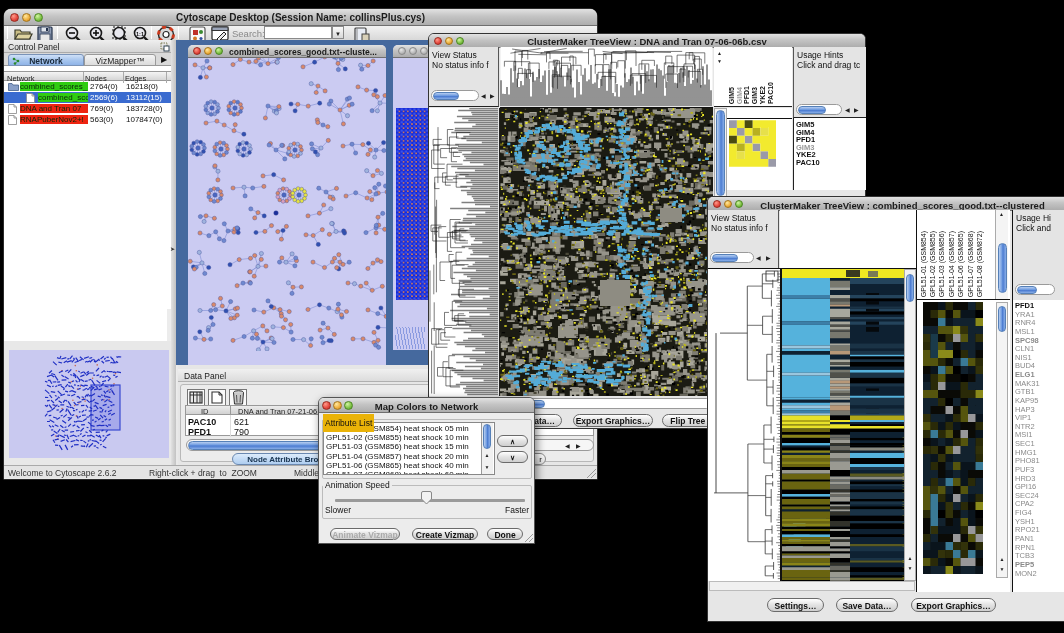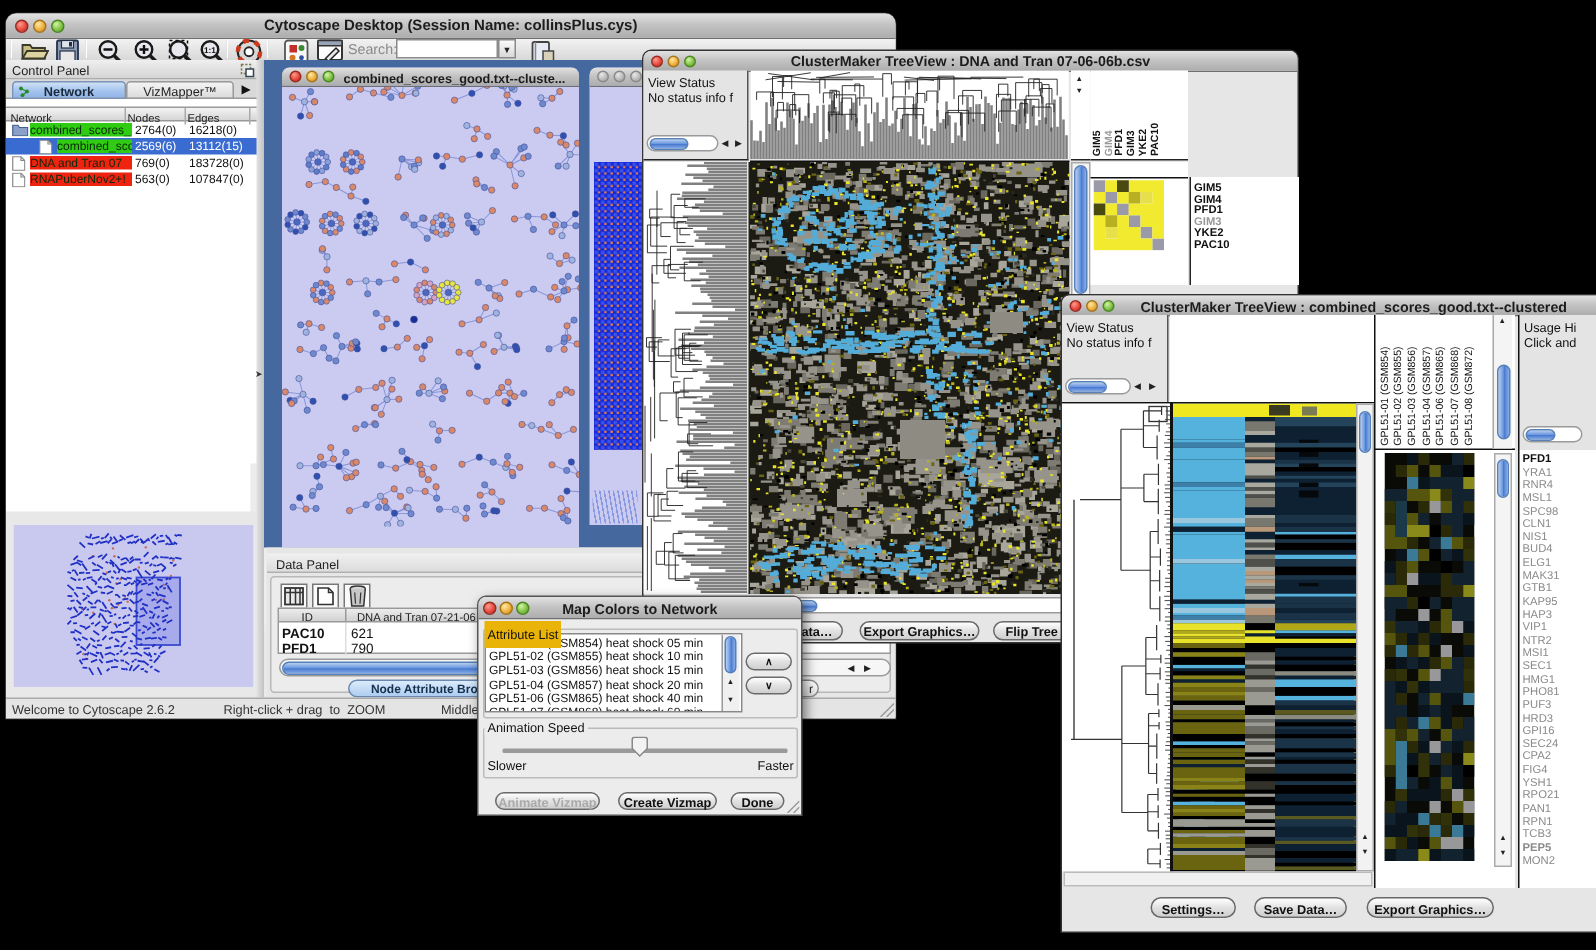--- a/index.html
+++ b/index.html
@@ -749,20 +749,28 @@
     </div>
     <div class="abs" style="left:298px;top:13px;width:65px;height:60px;background:#fff;border-bottom:1px solid #222">
       <span style="position:absolute;left:1.0px;bottom:2px;font-size:7px;font-weight:bold;color:#111;writing-mode:vertical-rl;transform:rotate(180deg)">GIM5</span>
       <span style="position:absolute;left:8.7px;bottom:2px;font-size:7px;font-weight:bold;color:#999;writing-mode:vertical-rl;transform:rotate(180deg)">GIM4</span>
       <span style="position:absolute;left:16.4px;bottom:2px;font-size:7px;font-weight:bold;color:#111;writing-mode:vertical-rl;transform:rotate(180deg)">PFD1</span>
       <span style="position:absolute;left:24.1px;bottom:2px;font-size:7px;font-weight:bold;color:#111;writing-mode:vertical-rl;transform:rotate(180deg)">GIM3</span>
       <span style="position:absolute;left:31.8px;bottom:2px;font-size:7px;font-weight:bold;color:#111;writing-mode:vertical-rl;transform:rotate(180deg)">YKE2</span>
       <span style="position:absolute;left:39.5px;bottom:2px;font-size:7px;font-weight:bold;color:#111;writing-mode:vertical-rl;transform:rotate(180deg)">PAC10</span>
     </div>
     <div class="abs" style="left:298px;top:73.5px;width:65px;height:10.5px;background:#fff"></div>
+    <div class="panel" style="left:364px;top:13px;width:73px;height:71px;border-left:1px solid #555;border-bottom:1px solid #222">
+      <div class="abs" style="left:3px;top:3px;font-size:8.5px;color:#111;white-space:nowrap">Usage Hints<br>Click and drag tc</div>
+      <div class="sbtrack" style="left:2px;top:57px;width:46px;height:11px">
+        <div class="sbthumb" style="left:1px;top:1px;width:28px;height:8px"></div>
+      </div>
+      <span class="arr" style="left:51px;top:60px">◀</span>
+      <span class="arr" style="left:60px;top:60px">▶</span>
+    </div>
     <svg style="left:0;top:74px" width="69" height="288" viewBox="0 0 69 288">
       <rect width="69" height="288" fill="#fff"></rect>
       <path stroke="#808080" stroke-width="1.7" fill="none" d="M69 0.5L40.3 0.5M69 2.5L29.2 2.5M69 4.5L42.2 4.5M69 6.5L43.2 6.5M69 8.5L27.9 8.5M69 10.5L33.2 10.5M69 12.5L39.3 12.5M69 14.5L25.2 14.5M69 16.5L46.6 16.5M69 18.5L43.2 18.5M69 20.5L25.9 20.5M69 22.5L25.5 22.5M69 24.5L22.3 24.5M69 26.5L40.3 26.5M69 28.5L34.3 28.5M69 30.5L32.3 30.5M69 32.5L37.5 32.5M69 34.5L52.8 34.5M69 36.5L26.2 36.5M69 38.5L29 38.5M69 40.5L27.5 40.5M69 42.5L29.4 42.5M69 44.5L42.4 44.5M69 46.5L33.4 46.5M69 48.5L35.1 48.5M69 50.5L36.7 50.5M69 52.5L34.2 52.5M69 54.5L40.9 54.5M69 56.5L54.5 56.5M69 58.5L22.2 58.5M69 60.5L28.3 60.5M69 62.5L45.9 62.5M69 64.5L26 64.5M69 66.5L30.4 66.5M69 68.5L36.2 68.5M69 70.5L24 70.5M69 72.5L41.7 72.5M69 74.5L37.3 74.5M69 76.5L43.4 76.5M69 78.5L31.3 78.5M69 80.5L41.5 80.5M69 82.5L31.9 82.5M69 84.5L37.7 84.5M69 86.5L38.1 86.5M69 88.5L42.7 88.5M69 90.5L44.1 90.5M69 92.5L45.2 92.5M69 94.5L32.5 94.5M69 96.5L46 96.5M69 98.5L61 98.5M69 100.5L21.1 100.5M69 102.5L39.2 102.5M69 104.5L56.3 104.5M69 106.5L37.5 106.5M69 108.5L46.9 108.5M69 110.5L34.1 110.5M69 112.5L33.6 112.5M69 114.5L29.6 114.5M69 116.5L46.2 116.5M69 118.5L23.3 118.5M69 120.5L40.3 120.5M69 122.5L24.9 122.5M69 124.5L31.7 124.5M69 126.5L40.6 126.5M69 128.5L41.7 128.5M69 130.5L46 130.5M69 132.5L44.7 132.5M69 134.5L53.3 134.5M69 136.5L42 136.5M69 138.5L32.6 138.5M69 140.5L39.5 140.5M69 142.5L43.4 142.5M69 144.5L44.1 144.5M69 146.5L41.3 146.5M69 148.5L59.7 148.5M69 150.5L37.6 150.5M69 152.5L24.2 152.5M69 154.5L45.9 154.5M69 156.5L43.6 156.5M69 158.5L38.6 158.5M69 160.5L32.8 160.5M69 162.5L46.9 162.5M69 164.5L24.4 164.5M69 166.5L34.5 166.5M69 168.5L38 168.5M69 170.5L41.4 170.5M69 172.5L29.7 172.5M69 174.5L33.5 174.5M69 176.5L35.5 176.5M69 178.5L30.9 178.5M69 180.5L59.6 180.5M69 182.5L33.1 182.5M69 184.5L33.1 184.5M69 186.5L22 186.5M69 188.5L60.7 188.5M69 190.5L53.8 190.5M69 192.5L24.5 192.5M69 194.5L26 194.5M69 196.5L30.8 196.5M69 198.5L28.4 198.5M69 200.5L57.9 200.5M69 202.5L21.1 202.5M69 204.5L40 204.5M69 206.5L60.7 206.5M69 208.5L40.3 208.5M69 210.5L22.6 210.5M69 212.5L24.9 212.5M69 214.5L36.2 214.5M69 216.5L27.2 216.5M69 218.5L40.2 218.5M69 220.5L23.5 220.5M69 222.5L42 222.5M69 224.5L34.6 224.5M69 226.5L52.8 226.5M69 228.5L55.1 228.5M69 230.5L39 230.5M69 232.5L34.1 232.5M69 234.5L25.3 234.5M69 236.5L27.6 236.5M69 238.5L35.9 238.5M69 240.5L46.4 240.5M69 242.5L43.3 242.5M69 244.5L56 244.5M69 246.5L22.9 246.5M69 248.5L34.4 248.5M69 250.5L40.7 250.5M69 252.5L46.8 252.5M69 254.5L27.2 254.5M69 256.5L54 256.5M69 258.5L35.9 258.5M69 260.5L51.9 260.5M69 262.5L22.8 262.5M69 264.5L25.4 264.5M69 266.5L28.3 266.5M69 268.5L31.6 268.5M69 270.5L43.5 270.5M69 272.5L54.6 272.5M69 274.5L31.1 274.5M69 276.5L26.8 276.5M69 278.5L37.1 278.5M69 280.5L34 280.5M69 282.5L36.2 282.5M69 284.5L35.4 284.5M69 286.5L38.2 286.5"></path>
       <path stroke="#222" stroke-width="0.6" fill="none" d="M14 253.7L14 268.7M14 253.7L18.9 253.7M14 268.7L23.8 268.7M27.1 115.2L27.1 132.2M27.1 115.2L42.9 115.2M27.1 132.2L36.5 132.2M26 114.1L26 127.1M26 114.1L31 114.1M26 127.1L32.6 127.1M11.6 40.5L11.6 49.7M11.6 40.5L27.2 40.5M11.6 49.7L18.1 49.7M8.5 259.5L8.5 268.2M8.5 259.5L24.2 259.5M8.5 268.2L13.6 268.2M4.1 31.4L4.1 37.4M4.1 31.4L12.8 31.4M4.1 37.4L10.7 37.4M24.3 44.2L24.3 48.5M24.3 44.2L28.9 44.2M24.3 48.5L31.1 48.5M23.1 157.2L23.1 175.3M23.1 157.2L35.6 157.2M23.1 175.3L35.5 175.3M7 221.6L7 239.3M7 221.6L11.6 221.6M7 239.3L18.4 239.3M27 144.2L27 156.6M27 144.2L33.1 144.2M27 156.6L39.5 156.6M9.8 118.6L9.8 129.3M9.8 118.6L17.2 118.6M9.8 129.3L20.8 129.3M11 154L11 172.5M11 154L23.6 154M11 172.5L16.1 172.5M29.4 181.3L29.4 187.8M29.4 181.3L45 181.3M29.4 187.8L36.5 187.8M11.8 224.7L11.8 232.2M11.8 224.7L17 224.7M11.8 232.2L21.1 232.2M20.4 29L20.4 44.3M20.4 29L29.5 29M20.4 44.3L32.9 44.3M13.6 64.9L13.6 74.2M13.6 64.9L17.7 64.9M13.6 74.2L28.3 74.2M27.5 24.5L27.5 30.2M27.5 24.5L41.4 24.5M27.5 30.2L36.9 30.2M2 117.1L2 123.4M2 117.1L12.3 117.1M2 123.4L9 123.4M2.6 42L2.6 60.5M2.6 42L11 42M2.6 60.5L15.6 60.5M25.7 207.6L25.7 213.3M25.7 207.6L36.5 207.6M25.7 213.3L37.3 213.3M21.2 262.2L21.2 279M21.2 262.2L34.4 262.2M21.2 279L31.1 279M21.8 153.4L21.8 170.4M21.8 153.4L30.3 153.4M21.8 170.4L26.1 170.4M15.7 219.5L15.7 229M15.7 219.5L23.2 219.5M15.7 229L26.4 229M21 111.5L21 128.8M21 111.5L31.7 111.5M21 128.8L34.4 128.8M26 122.4L26 135M26 122.4L38.7 122.4M26 135L38.9 135M19.8 247.7L19.8 260.6M19.8 247.7L26 247.7M19.8 260.6L26.7 260.6M30.8 120.8L30.8 132.8M30.8 120.8L35.3 120.8M30.8 132.8L39 132.8M29.1 205.8L29.1 217.1M29.1 205.8L35.1 205.8M29.1 217.1L42.4 217.1M3.8 119.9L3.8 133M3.8 119.9L12.7 119.9M3.8 133L17.5 133M15.5 204.4L15.5 217.4M15.5 204.4L20 204.4M15.5 217.4L27.9 217.4M21.6 124.1L21.6 139.7M21.6 124.1L30.4 124.1M21.6 139.7L36.1 139.7M4.8 36.7L4.8 56.1M4.8 36.7L20.4 36.7M4.8 56.1L15.8 56.1M18.4 124.5L18.4 143.4M18.4 124.5L28.5 124.5M18.4 143.4L23.1 143.4M9.7 221.7L9.7 236M9.7 221.7L15 221.7M9.7 236L18.7 236M16.9 260L16.9 277.9M16.9 260L21.3 260M16.9 277.9L30.8 277.9M18 56.2L18 71.9M18 56.2L33.5 56.2M18 71.9L23.8 71.9M2.6 220.6L2.6 236.2M2.6 220.6L13.3 220.6M2.6 236.2L10.1 236.2M23.3 193.3L23.3 212.7M23.3 193.3L33.2 193.3M23.3 212.7L34.6 212.7M5.7 69.1L5.7 80.6M5.7 69.1L18.4 69.1M5.7 80.6L10.5 80.6M20 146.5L20 153.4M20 146.5L24.7 146.5M20 153.4L24.4 153.4M30.4 173.7L30.4 189.2M30.4 173.7L42.6 173.7M30.4 189.2L46.4 189.2M22.4 39.7L22.4 53.7M22.4 39.7L28.5 39.7M22.4 53.7L28 53.7M27.2 66.8L27.2 79.2M27.2 66.8L39.7 66.8M27.2 79.2L38.1 79.2M18.4 21.5L18.4 37.1M18.4 21.5L24.4 21.5M18.4 37.1L29.8 37.1M16.4 68.3L16.4 77.2M16.4 68.3L29.5 68.3M16.4 77.2L21.7 77.2M23.5 123L23.5 130.8M23.5 123L37.3 123M23.5 130.8L30.6 130.8M5.2 194.3L5.2 223M5.8 74.4L5.8 126.7M1 162.5L1 213.7M4.8 156.6L4.8 186.3M7.2 119L7.2 149.9M8.9 37.4L8.9 75.1M9 19.1L9 43.4M6.6 98.5L6.6 145.1M2.6 242.7L2.6 285.5M5.2 237.4L5.2 286M7.4 126L7.4 184.3M7.6 91.8L7.6 125.5"></path>
     </svg>
     <div class="abs" style="left:69.5px;top:74px;width:1px;height:288px;background:#222"></div>
     <svg style="left:71px;top:74px" width="213" height="288" viewBox="0 0 213 288">
       <rect width="213" height="288" fill="#1b1b13"></rect>
       <path fill="#a8a69a" d="M83 55.6h3.2v2.6h-3.2zM178 95.6h8.2v3.9h-8.2zM193.4 35.7h7.6v4.2h-7.6zM34.8 39.9h3.3v4h-3.3zM202.3 71.8h5.3v5.6h-5.3zM0.3 93h5.2v3h-5.2zM74.8 159.2h3.3v4h-3.3zM136 232.8h2.5v4.6h-2.5zM32.5 248.8h6.7v4.3h-6.7zM166.3 65.8h4.9v5.1h-4.9zM14.1 233.4h7.7v5.3h-7.7zM86.7 149h2.5v2.6h-2.5zM193.6 71.4h5.8v2.8h-5.8zM183.6 219.1h7.9v2.7h-7.9zM-0.3 121.8h8.1v2.8h-8.1zM186.2 170.1h3.4v6h-3.4zM162.4 84h2.7v4.8h-2.7zM178.2 231.6h6.1v4.2h-6.1zM201.6 171.9h5.6v4.8h-5.6zM6.8 151.8h8.2v4h-8.2zM33.8 92.7h8.2v4.6h-8.2zM206.1 35.3h8.3v4.5h-8.3zM114.7 74.4h4.8v3.2h-4.8zM61.2 222.5h8.4v2.1h-8.4zM72.7 211.2h8.4v1.8h-8.4zM151.3 266.5h4.9v4.4h-4.9zM114 81.1h6v5h-6zM186.8 197.1h2.2v3h-2.2zM146.6 64.8h7.9v5.4h-7.9zM95.8 78h7.5v4.3h-7.5zM79.8 90.4h3.4v2.6h-3.4zM45.3 214.8h5.4v4.7h-5.4zM203.9 224.1h3.3v4h-3.3zM151.1 263.1h7.2v5.2h-7.2zM64.3 185.7h6v2h-6zM190.8 244.5h2.5v2.6h-2.5zM161.1 278.5h5.5v5.7h-5.5zM182 183h3.1v2.6h-3.1zM78.5 190.7h7.5v5.6h-7.5zM186.6 236.5h7.1v2.1h-7.1zM42.5 147.7h5.5v3.5h-5.5zM110.2 192.3h8.1v3.5h-8.1zM157.7 116.9h4.6v5.1h-4.6zM97.7 130.4h6.1v3.3h-6.1zM106.2 148.6h7.9v2.9h-7.9zM179.2 25.7h5.2v4.4h-5.2zM176.8 222.9h6.7v5.3h-6.7zM23.7 113.9h4.9v3.2h-4.9zM62.5 195.5h6.6v3h-6.6zM148.8 97.3h3.9v5.2h-3.9zM43.6 257.1h6.2v4.5h-6.2zM168.5 212.7h7.7v5.5h-7.7zM49.9 198.3h7.1v1.8h-7.1zM160 18.3h2.9v4.5h-2.9zM198.8 194.6h3.3v2.8h-3.3zM104.6 2h5.6v3.4h-5.6zM165.6 66.5h3v5.6h-3zM165.5 196.5h5.2v5h-5.2zM149.1 152.4h4.9v5.7h-4.9zM25.3 17h6.4v2.1h-6.4zM186.5 116.5h4.8v5.1h-4.8zM169.4 59.4h4.9v3.5h-4.9zM206.6 109h4.5v2.9h-4.5zM97 205.7h3v5.6h-3zM32.9 202.6h3.4v4.6h-3.4zM7.5 27.8h7.2v5.9h-7.2zM179.2 133.8h6.3v1.6h-6.3zM22.7 233.9h5.6v5.5h-5.6zM186.6 252.2h8.2v5.7h-8.2zM148.7 271.3h3.3v2.2h-3.3zM10 170.8h8.1v3.3h-8.1zM27.9 68.9h5.8v5.5h-5.8zM201.7 79.4h7.6v3.9h-7.6zM28.7 49.7h7.1v4.1h-7.1zM48.5 269.5h2.3v4.6h-2.3zM3.2 69.6h7.4v5.3h-7.4zM96.8 165.4h5.5v2.1h-5.5zM157.2 37.2h2.1v5.2h-2.1zM13 172.9h4.5v3.2h-4.5zM46.6 206.5h7.3v4.6h-7.3zM106 99.5h4.4v4.7h-4.4zM26.2 123.4h8.5v4.5h-8.5zM151.8 204.9h6.2v5.4h-6.2zM90.7 188.1h7.8v1.8h-7.8zM91 85.2h5.8v2.3h-5.8zM8 279.8h6.3v4.7h-6.3zM104.4 255.6h8v3.9h-8zM149.2 26.8h2.5v2.8h-2.5zM16.7 253.3h4v4.6h-4zM70.5 221.6h5.4v3.5h-5.4zM143.4 149.7h2.8v5.4h-2.8zM29.3 3.9h7.4v3.8h-7.4zM179.9 253.5h3.7v5.7h-3.7zM119.4 33.2h3.6v5.5h-3.6zM131.5 87.1h3.6v5.1h-3.6zM64.4 79.8h8.4v3.5h-8.4zM77.2 93.9h3.1v5.7h-3.1zM137.8 32.9h2.8v2.6h-2.8zM76.5 143.5h5.2v2.6h-5.2zM192.6 56.2h6.5v3.5h-6.5zM169.6 243.7h6.6v3h-6.6zM0.7 235h7v5h-7zM77.2 161.9h6.7v3.3h-6.7zM63.8 6.8h2.2v4.8h-2.2zM138.9 180.9h7.9v5.5h-7.9zM109.3 104h4.7v2.2h-4.7zM182.3 124.7h4.9v2.5h-4.9zM183.8 231.8h5.2v3.3h-5.2zM140.1 104.9h2.4v4.7h-2.4zM116.5 65.3h4.6v5.8h-4.6zM32.8 14.2h4.4v2.9h-4.4zM0.1 173.2h5.5v3h-5.5zM187.2 241.1h8v4.1h-8zM120.8 93.9h7.7v4.5h-7.7zM127.4 41.3h5.4v2.7h-5.4zM146.1 246.8h2.1v5.7h-2.1zM84.6 202.1h2.2v2.9h-2.2zM9.8 125.9h4v3.3h-4zM125.4 71.4h7.8v3.3h-7.8zM114.5 84.3h7.8v1.9h-7.8zM208.9 270.7h6.3v4.8h-6.3zM93.2 285.7h5.3v2.5h-5.3zM199.9 63.8h2.5v3.2h-2.5zM184.1 70.9h3.5v4.1h-3.5zM0.5 75.3h4.3v2.6h-4.3zM153.9 217.9h4.8v3.1h-4.8zM198.7 95h3.5v4h-3.5zM8.5 76.1h5.6v3.5h-5.6zM144.1 197.5h2.4v4.1h-2.4zM126.3 241.9h8.4v4.1h-8.4zM157.9 229.7h7.5v3.5h-7.5zM196 234.8h4.4v1.6h-4.4zM166.7 270.6h7.2v5.7h-7.2zM92.9 217.5h8.1v4.8h-8.1zM154.5 50.8h5.2v4.3h-5.2zM129.5 128h6.9v3.9h-6.9zM116.8 281.9h8v2.9h-8zM112.1 127.9h7.1v4.3h-7.1zM107.9 57.1h6.3v1.6h-6.3zM56.4 101.5h3.5v4.9h-3.5zM161 87.6h7.9v2.1h-7.9zM17.9 178.3h8.1v1.9h-8.1zM166.4 228.1h3.3v6h-3.3zM116.9 265.3h3.8v3.8h-3.8zM1.4 244.3h2.6v3.4h-2.6zM143.1 78.3h6.3v3.3h-6.3zM14.9 251.4h7.3v5.7h-7.3zM53 71.8h2.7v1.8h-2.7zM170.3 88.2h7.5v2h-7.5zM86.1 45.7h4.3v4.3h-4.3zM123.5 182.1h3v1.8h-3zM36.6 74.6h5.9v2.4h-5.9zM19.5 145.9h4.1v4.4h-4.1zM24.1 68.5h5.1v4.3h-5.1zM128.6 197.3h6.6v3.6h-6.6zM197.6 228.4h7.7v5h-7.7zM68.8 125.7h5.8v2.3h-5.8zM190.9 144h7.3v2.5h-7.3zM39.6 272.5h6.7v2.1h-6.7zM139.1 260.3h6.2v4.1h-6.2zM37.2 235.2h6.5v3.3h-6.5zM187.9 175.4h6.8v5h-6.8zM196.3 91.2h4.1v2h-4.1zM125.5 193.7h6v3.7h-6zM47.1 243.7h3.7v5.1h-3.7zM168.7 251.8h2.3v4.2h-2.3zM41.3 91.7h8v5.9h-8zM34.8 32.8h5.2v3.7h-5.2zM159.7 198.9h7.6v2.6h-7.6zM70.3 36h4.8v2.2h-4.8zM-0.3 280.5h6.5v2.8h-6.5zM205.5 101.9h6.8v4.6h-6.8zM118 279.4h3.4v4.4h-3.4zM175.3 65.2h7.2v5.3h-7.2zM128.5 207.8h2.6v4.3h-2.6zM0.4 59h6.2v3.9h-6.2zM162 224.1h5.4v3h-5.4zM138.2 237.2h3.2v4.6h-3.2zM45.5 57.9h2.5v2.2h-2.5zM90.8 121h6v3.3h-6zM189.4 241.7h5.6v3.4h-5.6zM145.5 159.2h7.1v1.9h-7.1zM110.9 274.5h7.1v4h-7.1zM205.4 39.8h6.4v4.7h-6.4zM93.6 48.7h3.1v4.5h-3.1zM79.8 236.9h7.6v2.5h-7.6zM41.4 129h6.5v3.3h-6.5zM144.2 277h4v6h-4zM208.7 250.9h5.7v2h-5.7zM129 167.2h3.9v3.7h-3.9zM48.4 275.1h4.4v5.1h-4.4zM89.7 99.9h2.5v1.8h-2.5zM16.3 217.8h5.6v2h-5.6zM64.4 148.8h4.4v5.2h-4.4zM48.9 134h4.3v2.8h-4.3zM-0.1 254.9h2.6v1.6h-2.6zM40.6 157.1h6.6v4.5h-6.6zM-2.7 155.3h2.9v1.7h-2.9zM-2.6 162.4h5.6v3h-5.6zM-2.7 41.8h7.3v2.7h-7.3zM131.5 251.5h2.6v5.3h-2.6zM169.3 258.1h4.9v2.3h-4.9zM118.7 182.6h4.3v2.3h-4.3zM154.9 137h3.4v2.5h-3.4zM1.8 158.8h5.8v5.2h-5.8zM152.1 93.7h6.9v1.9h-6.9zM48.3 101.7h6.4v4.1h-6.4zM155.9 26.8h3.1v4.7h-3.1zM49.3 36.1h5.7v4h-5.7zM18.7 17.1h2.8v3.1h-2.8zM164 278.6h7v3.9h-7zM30.4 266h5.6v3.7h-5.6zM82.4 237.8h3.8v5.2h-3.8zM86.2 228.1h2.5v4.6h-2.5zM0.1 285.3h4.2v3h-4.2zM61.2 64.8h3.1v3.2h-3.1zM149.6 44h5.2v3.5h-5.2zM126.6 15.6h6.2v1.5h-6.2zM112.5 210.5h8.3v3h-8.3zM160.7 81.4h3v4.4h-3zM52.8 279.3h5v3.6h-5zM160.2 199h2.7v4.5h-2.7zM2.7 134.9h5.4v3.2h-5.4zM93.8 175.9h3.2v2.3h-3.2zM55.5 190.7h3.1v5.9h-3.1zM142.2 167.9h7.9v3.1h-7.9zM135.6 171.7h2.7v5.1h-2.7zM65.5 151.9h2.8v2.8h-2.8zM172.9 257.7h8v3.9h-8zM186.1 221h3.9v4.3h-3.9zM112 73.4h2.2v4.7h-2.2zM109.8 40.3h5.1v5.1h-5.1zM107 84h8.2v2.3h-8.2zM92.8 235.3h5.9v2.2h-5.9zM16.1 250.6h3.3v5.3h-3.3zM39.4 27.8h5.9v3.1h-5.9zM97.4 271.5h7.6v2.2h-7.6zM125.9 7.5h7v3h-7zM18.6 31h7.1v4.3h-7.1zM36.4 35.8h7.7v4.5h-7.7zM7.8 60.1h3v5.2h-3zM185 221h2.2v1.7h-2.2zM5.7 200h2v2.2h-2zM192 268h2.7v4.7h-2.7zM17.9 165.4h3.8v5h-3.8zM184 31.3h2.5v3.1h-2.5zM83.7 153.6h8.4v4.9h-8.4zM127.8 60.2h3.9v4.8h-3.9zM148.1 63.4h5.1v2.4h-5.1zM142.4 270.8h6v5.2h-6zM19.5 210.4h3v4.4h-3zM77.2 155.7h7.3v3.8h-7.3zM145 278.4h3.9v2h-3.9zM91.6 125.8h6.5v4.6h-6.5zM77.1 61.9h6.9v4.9h-6.9zM57.7 93.5h6.4v2.1h-6.4zM84.1 181.5h2.9v2.3h-2.9zM-0.9 230.1h3.2v2.7h-3.2zM161.5 114.8h7.1v4.3h-7.1zM71.4 252.5h4.4v4.6h-4.4zM33 143.5h4v3.8h-4zM142.5 5.8h5.6v5.5h-5.6zM80.3 15.2h8v3.9h-8zM30.3 82h4.5v4.8h-4.5zM167.2 253.6h7.5v5.9h-7.5zM139.5 53.1h6.8v2.3h-6.8zM6.2 115.9h5v4.3h-5zM47.2 6.2h2.5v1.9h-2.5zM36.3 218h4.9v2.1h-4.9zM102.4 72h4v5.8h-4zM187.5 226.4h7v3h-7zM0.2 164.8h7.7v3h-7.7zM171 160.1h2.7v5.1h-2.7zM40.3 -1.2h3.7v2.6h-3.7zM146.4 120.8h2.4v2.4h-2.4zM68.1 211h3.6v5.9h-3.6zM123.4 234.7h3.8v5h-3.8zM96.9 273.9h5.5v5.7h-5.5zM171.1 137.8h3.5v4h-3.5zM79.7 205.5h5.7v2.9h-5.7zM200.2 156.2h2.1v2.8h-2.1zM44.4 229.2h4.5v3.7h-4.5zM92.8 88.4h8.3v3.6h-8.3zM195.3 285h2.1v4.3h-2.1zM125.2 31.9h2.4v2.7h-2.4zM93.2 64.5h8.2v3.1h-8.2zM142 265.3h3.7v4.2h-3.7zM3.8 60.1h7.9v2.9h-7.9zM102 172.5h5.6v3.6h-5.6zM152.3 207.4h18.3v9.5h-18.3zM60.8 247.7h22.7v9.8h-22.7zM128.6 212.4h15.1v6.6h-15.1zM122.4 27.3h13.6v7.5h-13.6zM93.9 239.8h13.4v8h-13.4zM162.8 242.4h20.6v7.8h-20.6zM71.5 132.9h12.6v7.7h-12.6zM69.8 279.5h13.6v8.9h-13.6z"></path>
       <path fill="#6a685e" d="M50.5 108.3h6.4v3.9h-6.4zM101.2 119.4h6v2.5h-6zM164.9 151.6h8v2.7h-8zM186 97.5h6.3v4.6h-6.3zM1.4 28.3h4v4.1h-4zM173.1 267.8h5.1v5.5h-5.1zM37 49.7h2.7v3.7h-2.7zM180.8 81.2h4.6v3.8h-4.6zM40 257.4h3.2v2.9h-3.2zM78.7 210.5h3.8v4.9h-3.8zM146.9 120.6h8v2.9h-8zM1.2 228.2h3.4v4.5h-3.4zM15.8 129.9h2.5v2.4h-2.5zM6.2 91.6h7.9v5.7h-7.9zM76.4 182.8h8v2.7h-8zM206.1 99.3h2.4v4.6h-2.4zM11.9 100.3h8.2v5.8h-8.2zM206.9 122.2h7.8v5.9h-7.8zM51.1 240.2h4.5v3.4h-4.5zM201.1 85.4h2v2.3h-2zM207.5 43.1h3.6v3.3h-3.6zM42.9 279.1h4.8v3.8h-4.8zM9.7 54.3h7.7v2h-7.7zM95.3 135.2h7.4v3.1h-7.4zM48.9 3h4.9v2.3h-4.9zM172.1 267.6h3.4v5.4h-3.4zM3.1 152.4h2.6v2h-2.6zM199.8 203h8v4.6h-8zM33.5 184.8h4v4.4h-4zM154.8 266.7h2.2v5.2h-2.2zM22 142h4.9v4.7h-4.9zM160.5 17.4h5.8v2.2h-5.8zM202.6 195.8h4.1v3.8h-4.1zM36.8 183h5.5v2.7h-5.5zM192.3 188.9h3.2v3.9h-3.2zM122.1 73.1h7.6v4.1h-7.6zM175.6 66.7h4.6v4.2h-4.6zM8.7 184.9h3.2v1.9h-3.2zM71.9 17.2h7.5v5.5h-7.5zM45 48.8h6.6v4.4h-6.6zM196.9 69.6h4.6v2h-4.6zM93.4 56.1h7.7v3.5h-7.7zM-1.5 103h6.1v2.1h-6.1zM125.7 77h4.9v4.9h-4.9zM85.9 143.4h6.5v5.6h-6.5zM113.7 281.2h6.1v2.3h-6.1zM151.8 66.3h2.5v5.6h-2.5zM114.9 47.2h7.4v5.1h-7.4zM188.9 92.6h5.4v4.8h-5.4zM191.4 -1.8h8.4v5.3h-8.4zM175.1 219.4h5.7v4.5h-5.7zM40.6 67.2h4.8v1.9h-4.8zM12.7 194.6h6.1v3.4h-6.1zM96.7 124.8h8.5v3.1h-8.5zM197.2 191.4h8.1v3.5h-8.1zM61 79.6h5.3v5.7h-5.3zM48.7 7.1h8.3v5.1h-8.3zM78.3 215h4.8v5.2h-4.8zM206 162.3h7.1v3h-7.1zM200.5 277.7h4.7v3.7h-4.7zM77.6 92.8h5.9v3.3h-5.9zM63.1 243.1h7.9v3.1h-7.9zM57.1 257.3h8.2v4.3h-8.2zM34.7 225.9h7.9v3.4h-7.9zM116.9 271.1h5.1v5.4h-5.1zM59.2 188.1h8.3v2.7h-8.3zM153 188.3h6v5.8h-6zM86.5 107.6h3.5v5.8h-3.5zM104.5 19.3h4.7v4.7h-4.7zM118.7 214.8h5.5v5.3h-5.5zM143.4 113.8h7.2v3.6h-7.2zM127.5 137.1h5.1v5.9h-5.1zM60.5 247.7h8.1v1.9h-8.1zM94.1 265.9h4.7v1.6h-4.7zM73 171.8h5.5v4.9h-5.5zM178.9 156h4.4v4.5h-4.4zM153.8 18.9h4.5v5.5h-4.5zM197.4 268.4h6.6v2.3h-6.6zM15.4 109h6.3v5.1h-6.3zM85.3 45.5h8.1v4.9h-8.1zM117.4 110.9h7.5v3.9h-7.5zM57.2 148.2h7.7v4h-7.7zM201.1 56.9h7.5v4.8h-7.5zM145.1 22.4h3.7v3.3h-3.7zM197.7 251.7h5.6v2.4h-5.6zM89.2 112.2h2.1v2.7h-2.1zM19.9 146.5h5.6v3h-5.6zM13.2 102.2h5.3v2.2h-5.3zM15.5 155.4h8v5.4h-8zM148.4 44.4h5.1v4.5h-5.1zM131.9 266.6h5v1.9h-5zM10.6 102.5h5.3v3.5h-5.3zM194.9 75h8.4v4.3h-8.4zM187.5 39.5h6.6v5.1h-6.6zM30.8 237h4.5v1.6h-4.5zM208.3 176.6h4.8v5.2h-4.8zM60.1 119.3h4.8v3.7h-4.8zM188.4 125.2h4.7v3.9h-4.7zM110.6 193.3h4.4v3.6h-4.4zM111.7 179.7h7.8v3h-7.8zM2.6 77.6h5.4v4.1h-5.4zM79.1 245.8h2.7v1.6h-2.7zM96.2 277.2h2.9v2.4h-2.9zM25.1 24.8h2.4v2.7h-2.4zM132.5 23.8h7.6v3.8h-7.6zM161.2 257h3v5.5h-3zM65.6 80.6h4.8v6h-4.8zM65 55.9h6.7v3.6h-6.7zM151.1 146.7h7.3v4.2h-7.3zM145.4 175.2h5.7v4.1h-5.7zM87 159.8h2.6v4.4h-2.6zM175 52.9h5v4h-5zM193.5 254.4h3.4v1.9h-3.4zM125.1 92h2.3v3.6h-2.3zM32.9 175.3h5.6v5.6h-5.6zM79.5 209.7h4.6v5h-4.6zM116.3 246.8h5.7v3.5h-5.7zM86.3 267h4.6v4h-4.6zM10.8 102.3h6.1v6h-6.1zM123.1 275.9h7.6v1.7h-7.6zM24.9 132.4h5.9v5.4h-5.9zM198.1 236.7h2.9v4.5h-2.9zM146.9 9.9h5.8v2.6h-5.8zM149.9 220.7h7.3v2.4h-7.3zM88.9 208.5h6.2v5.4h-6.2zM97 216.7h3.6v5.5h-3.6zM129.1 158.8h4.4v3.8h-4.4zM44.4 8.5h6.8v3.9h-6.8zM175.8 42.2h8.2v2.7h-8.2zM84.7 240.1h6.7v2.9h-6.7zM113.6 185.8h7.1v2.3h-7.1zM155.6 98.1h6v3.5h-6zM60.8 174h5.9v5.8h-5.9zM105.5 148h8v4.6h-8zM49.9 114.6h5.7v4.5h-5.7zM87.8 65.9h7v1.8h-7zM90 283.4h3.9v2.2h-3.9zM38.4 258.8h5.1v4h-5.1zM90 270.5h6v4.3h-6zM165 6.5h7.7v2h-7.7zM128.1 218.7h4.3v5.6h-4.3zM206.5 220.7h7.8v2.6h-7.8zM185.5 278.2h5.6v5.5h-5.6zM133.8 0.7h6.7v2.7h-6.7zM140.5 226.7h5.6v4.3h-5.6zM68.7 29h4.7v3.7h-4.7zM79.8 230.1h5.7v4.3h-5.7zM179.6 285.8h8.4v4.5h-8.4zM206.1 93.3h2.7v5.5h-2.7zM208.6 71.6h2.2v5.4h-2.2zM147.2 200.6h8.1v3.6h-8.1zM65.9 201h4.2v1.9h-4.2zM19.5 239.4h2.9v2.9h-2.9zM120.3 39.6h3.9v4.6h-3.9zM143.9 77.6h7.4v5.2h-7.4zM191.8 57.4h4.1v4.3h-4.1zM103.1 97.3h8.3v2.2h-8.3zM119.3 226.3h4.9v5.2h-4.9zM52.9 54.2h7.9v4.4h-7.9zM185 37.7h5.2v4.8h-5.2zM171.5 12.5h3v2.1h-3zM186.2 266.4h5.3v4.6h-5.3zM27 53.8h8.2v3.7h-8.2zM78.3 165.9h4.6v4.8h-4.6zM65.9 119.1h7.6v4h-7.6zM113.9 253.1h7.9v1.5h-7.9zM6.3 49.6h7.4v4h-7.4zM58.8 272.1h6.2v1.6h-6.2zM153.2 85.7h7.8v1.7h-7.8zM119.5 277.7h5.8v3.2h-5.8zM206.3 238.8h2.6v3.2h-2.6zM61.8 24.7h2.2v1.7h-2.2zM15 50.8h3.1v4.6h-3.1zM76.2 269.1h4.1v5.5h-4.1zM29.6 65.3h3.9v5.9h-3.9zM142.5 175.7h7.5v5.2h-7.5zM75.8 198.8h8.1v3.1h-8.1zM134.1 240.9h6v3.2h-6zM33.5 96.9h6.5v3.9h-6.5zM84.8 268.5h2.3v5.2h-2.3zM20.3 177.3h7.6v2.3h-7.6zM6.9 272.3h4.1v1.6h-4.1zM124.3 161.2h4.2v4.4h-4.2zM108.9 123.1h5.4v4.5h-5.4zM141.6 113.7h7.8v2.7h-7.8zM34.5 274.9h2.5v3.2h-2.5zM104.3 232.8h5.3v3.6h-5.3zM37.8 60.1h2.2v3.2h-2.2zM55.9 266.7h12v8.2h-12zM172.5 186.9h13.9v6.7h-13.9z"></path>
@@ -905,25 +913,25 @@
     <div class="abs" style="left:288px;top:105px;width:12px;height:276px;background:#f4f4f4;border:1px solid #aaa">
       <div class="vthumb" style="left:1px;top:3px;width:8px;height:26px"></div>
       <span class="arr" style="left:2.5px;top:254px;font-size:5px">▲</span>
       <span class="arr" style="left:2.5px;top:264px;font-size:5px">▼</span>
     </div>
     <div class="abs" style="left:304px;top:103px;width:53px;height:292px;background:#fff;border-left:1.5px solid #111">
       <span style="position:absolute;left:2px;top:1.0px;font-size:7.5px;font-weight:bold;color:#111">PFD1</span>
       <span style="position:absolute;left:2px;top:9.63px;font-size:7.5px;font-weight:normal;color:#8a8a8a">YRA1</span>
       <span style="position:absolute;left:2px;top:18.26px;font-size:7.5px;font-weight:normal;color:#8a8a8a">RNR4</span>
       <span style="position:absolute;left:2px;top:26.89px;font-size:7.5px;font-weight:normal;color:#8a8a8a">MSL1</span>
-      <span style="position:absolute;left:2px;top:35.52px;font-size:7.5px;font-weight:normal;color:#8a8a8a">SPC98</span>
+      <span style="position:absolute;left:2px;top:35.52px;font-size:7.5px;font-weight:bold;color:#8a8a8a">SPC98</span>
       <span style="position:absolute;left:2px;top:44.150000000000006px;font-size:7.5px;font-weight:normal;color:#8a8a8a">CLN1</span>
       <span style="position:absolute;left:2px;top:52.78px;font-size:7.5px;font-weight:normal;color:#8a8a8a">NIS1</span>
       <span style="position:absolute;left:2px;top:61.410000000000004px;font-size:7.5px;font-weight:normal;color:#8a8a8a">BUD4</span>
-      <span style="position:absolute;left:2px;top:70.04px;font-size:7.5px;font-weight:normal;color:#8a8a8a">ELG1</span>
+      <span style="position:absolute;left:2px;top:70.04px;font-size:7.5px;font-weight:bold;color:#8a8a8a">ELG1</span>
       <span style="position:absolute;left:2px;top:78.67px;font-size:7.5px;font-weight:normal;color:#8a8a8a">MAK31</span>
       <span style="position:absolute;left:2px;top:87.30000000000001px;font-size:7.5px;font-weight:normal;color:#8a8a8a">GTB1</span>
       <span style="position:absolute;left:2px;top:95.93px;font-size:7.5px;font-weight:normal;color:#8a8a8a">KAP95</span>
       <span style="position:absolute;left:2px;top:104.56px;font-size:7.5px;font-weight:normal;color:#8a8a8a">HAP3</span>
       <span style="position:absolute;left:2px;top:113.19000000000001px;font-size:7.5px;font-weight:normal;color:#8a8a8a">VIP1</span>
       <span style="position:absolute;left:2px;top:121.82000000000001px;font-size:7.5px;font-weight:normal;color:#8a8a8a">NTR2</span>
       <span style="position:absolute;left:2px;top:130.45000000000002px;font-size:7.5px;font-weight:normal;color:#8a8a8a">MSI1</span>
       <span style="position:absolute;left:2px;top:139.08px;font-size:7.5px;font-weight:normal;color:#8a8a8a">SEC1</span>
       <span style="position:absolute;left:2px;top:147.71px;font-size:7.5px;font-weight:normal;color:#8a8a8a">HMG1</span>
       <span style="position:absolute;left:2px;top:156.34px;font-size:7.5px;font-weight:normal;color:#8a8a8a">PHO81</span>

